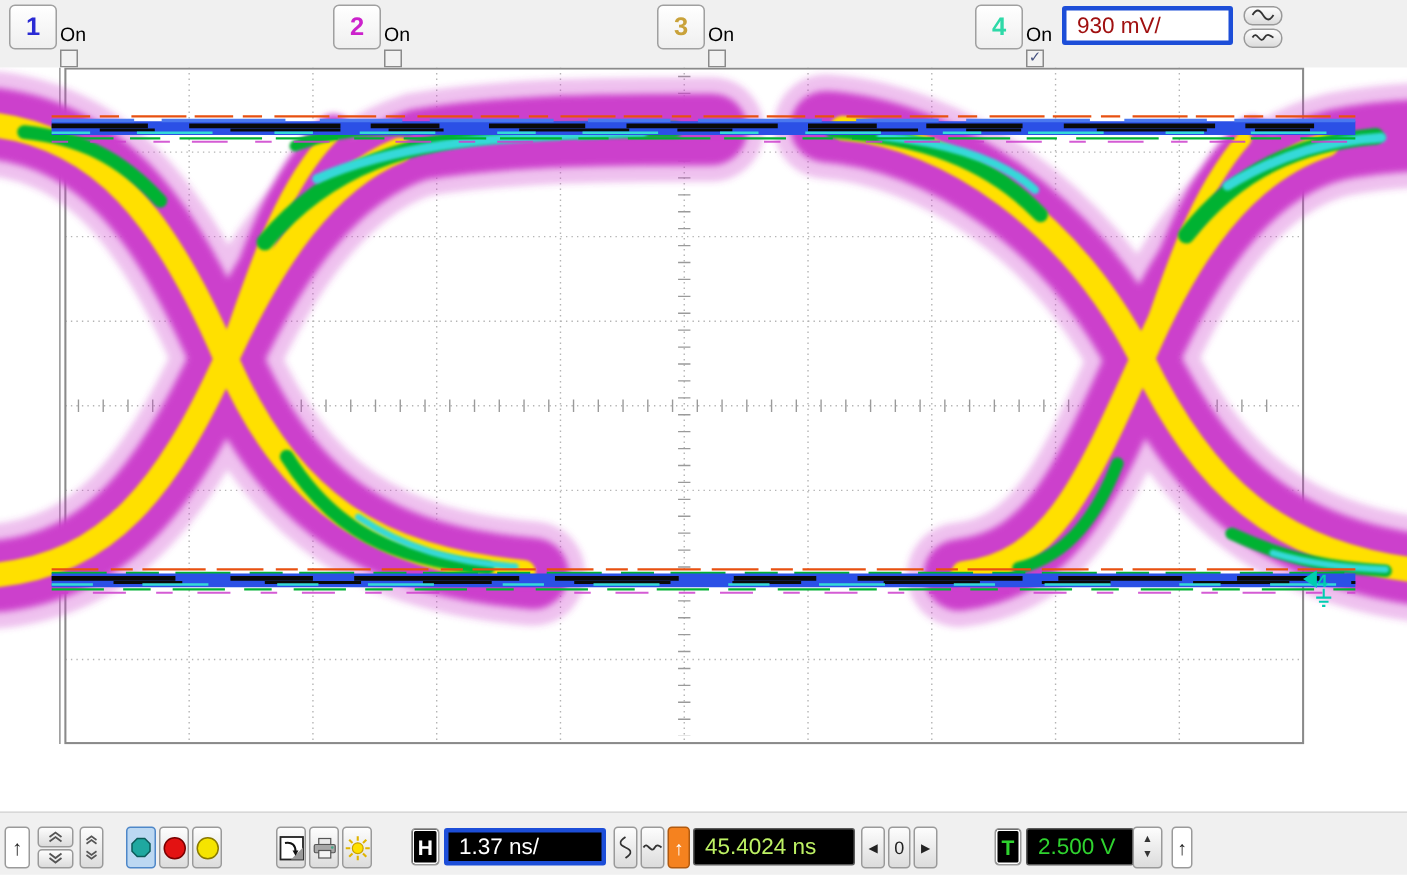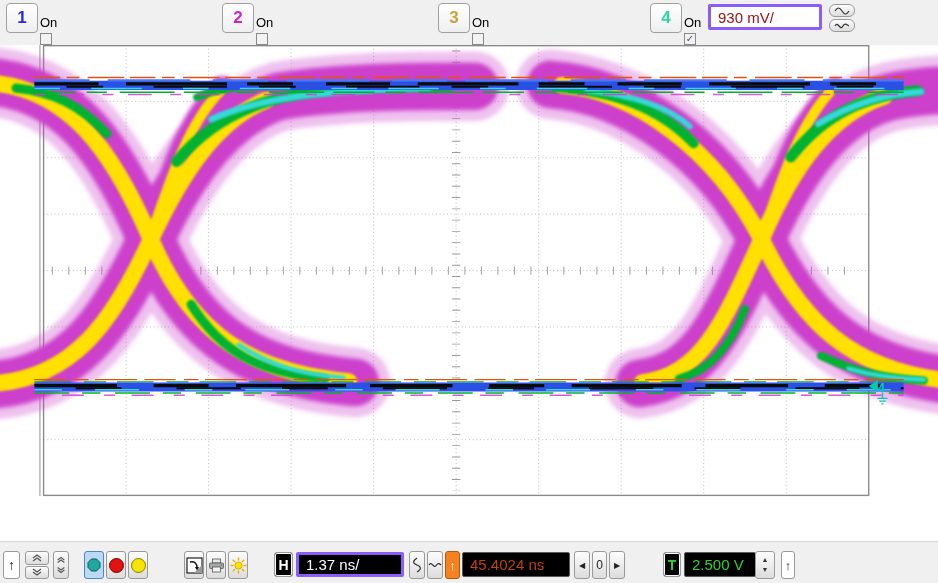--- a/index.html
+++ b/index.html
@@ -14,22 +14,22 @@
        font-size:11px;color:#222;cursor:default;}
   .chbtn{position:absolute;top:3px;width:30px;height:28px;border:1px solid #a0a0a0;border-radius:4px;
        background:linear-gradient(#ffffff,#efefef);display:flex;align-items:center;justify-content:center;
        font-size:17px;font-weight:bold;}
   .oncol{position:absolute;top:15px;width:30px;}
   .onlbl{font-size:13px;color:#000;}
   .cbx{box-sizing:border-box;width:12px;height:12px;margin-top:3px;border:1px solid #8a8a8a;
        background:#f2f2f2;font-size:10px;line-height:10px;color:#44517f;text-align:center;}
   .field{position:absolute;box-sizing:border-box;display:flex;align-items:center;
        font-size:15px;padding-left:7px;white-space:nowrap;}
-  .tealbox{border:3px solid #8b5cf6;border-radius:2px;}
-  .blackfield{background:#000;color:#c2410c;border:1px solid #5a5a5a;border-radius:2px;}
+  .tealbox{border:3px solid #1d4ed8;border-radius:2px;}
+  .blackfield{background:#000;color:#bef264;border:1px solid #5a5a5a;border-radius:2px;}
   .circ{border-radius:50%;width:13px;height:13px;}
   .darkkey{background:#000;border-radius:3px;box-shadow:inset 0 0 0 1px #fff;}
   .subchev{width:22px;height:12px;border:1px solid #9a9a9a;border-radius:3px;
        background:linear-gradient(#fdfdfd,#dcdcdc);display:flex;align-items:center;justify-content:center;}
   .stack{display:flex;flex-direction:column;gap:1px;background:none;border:none;}
   
   #display{position:absolute;top:45px;left:0;width:938px;height:496px;background:#ffffff;}
   svg text{font-family:"Liberation Sans",sans-serif;}
 </style>
 </head>

